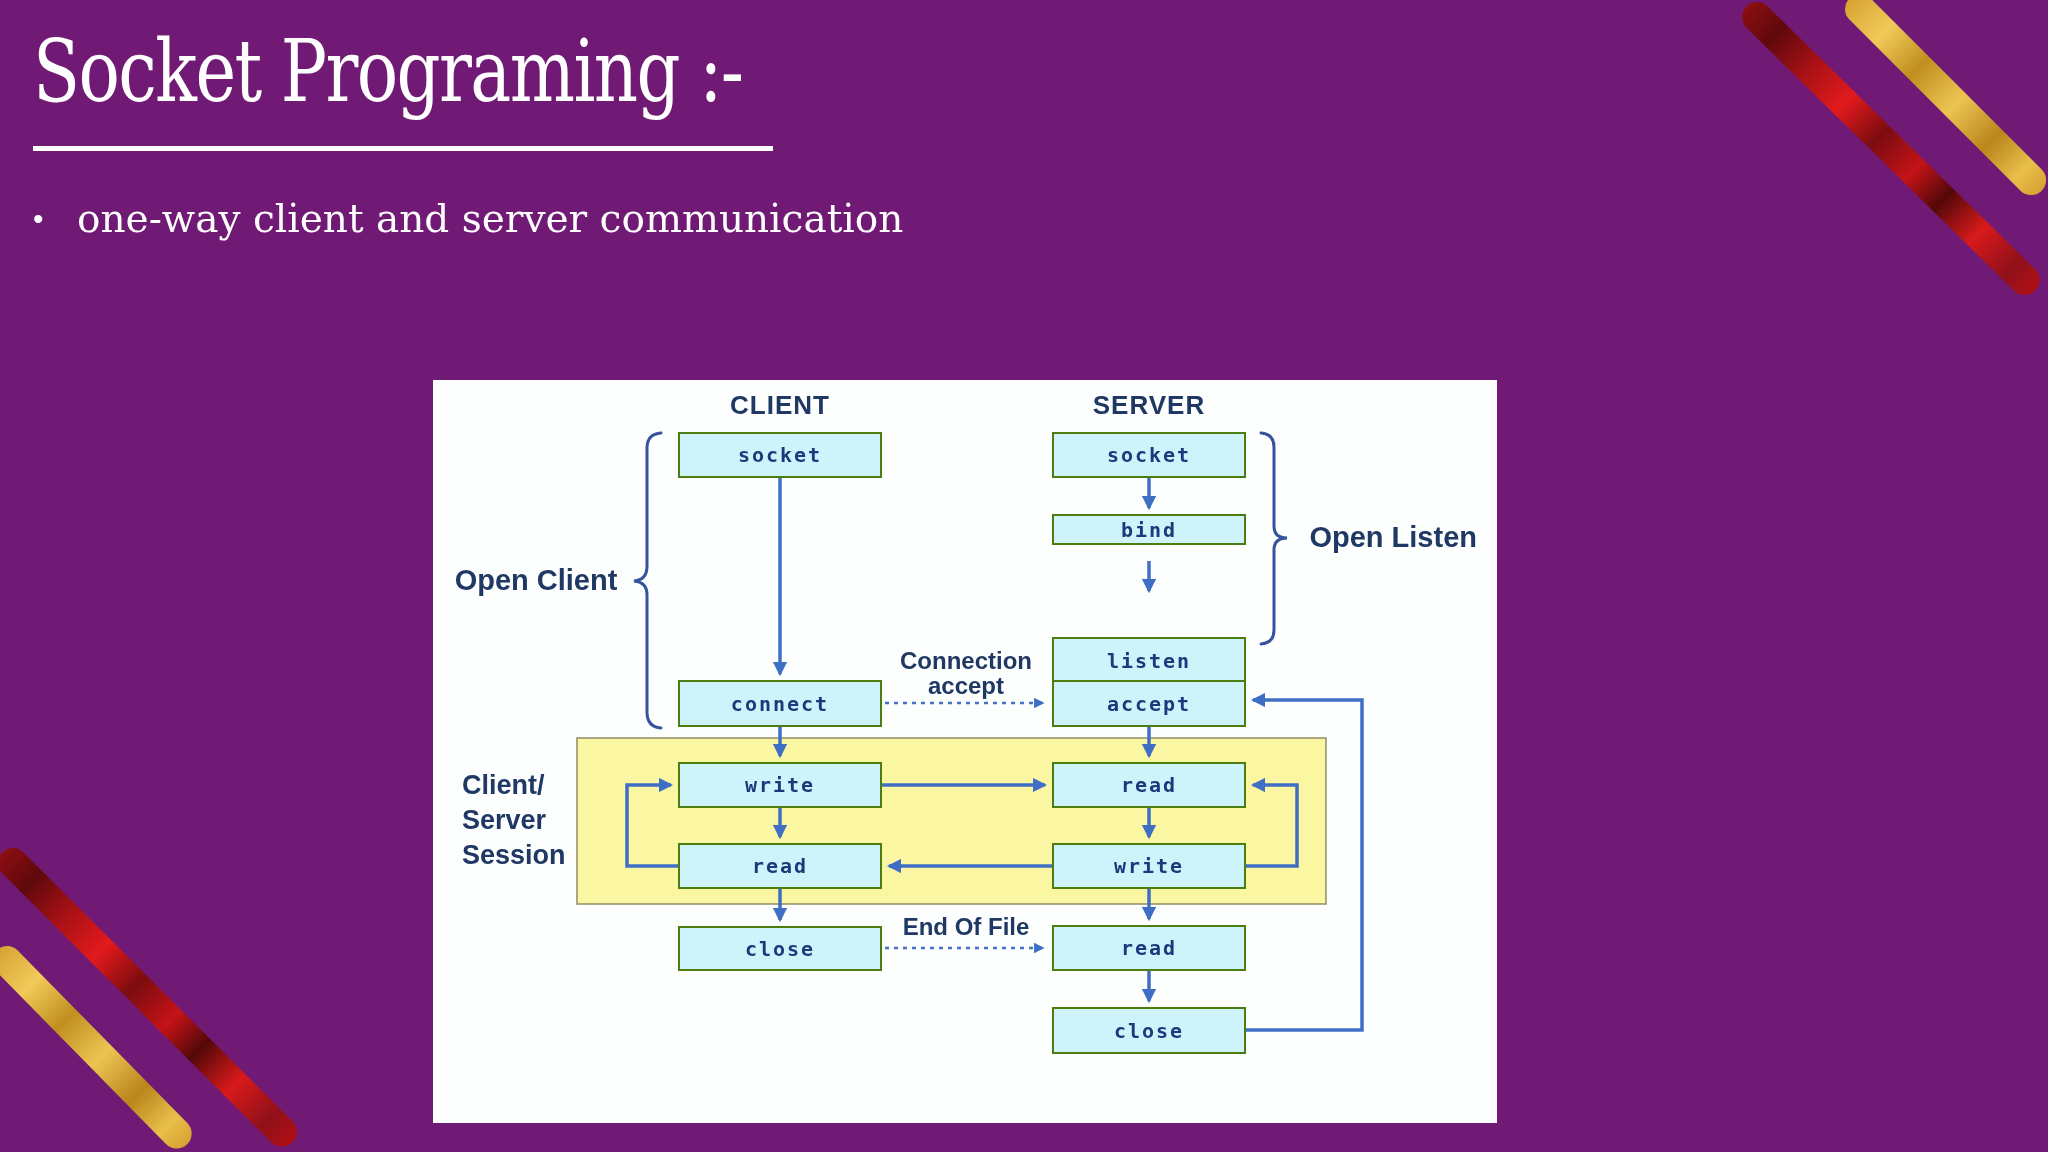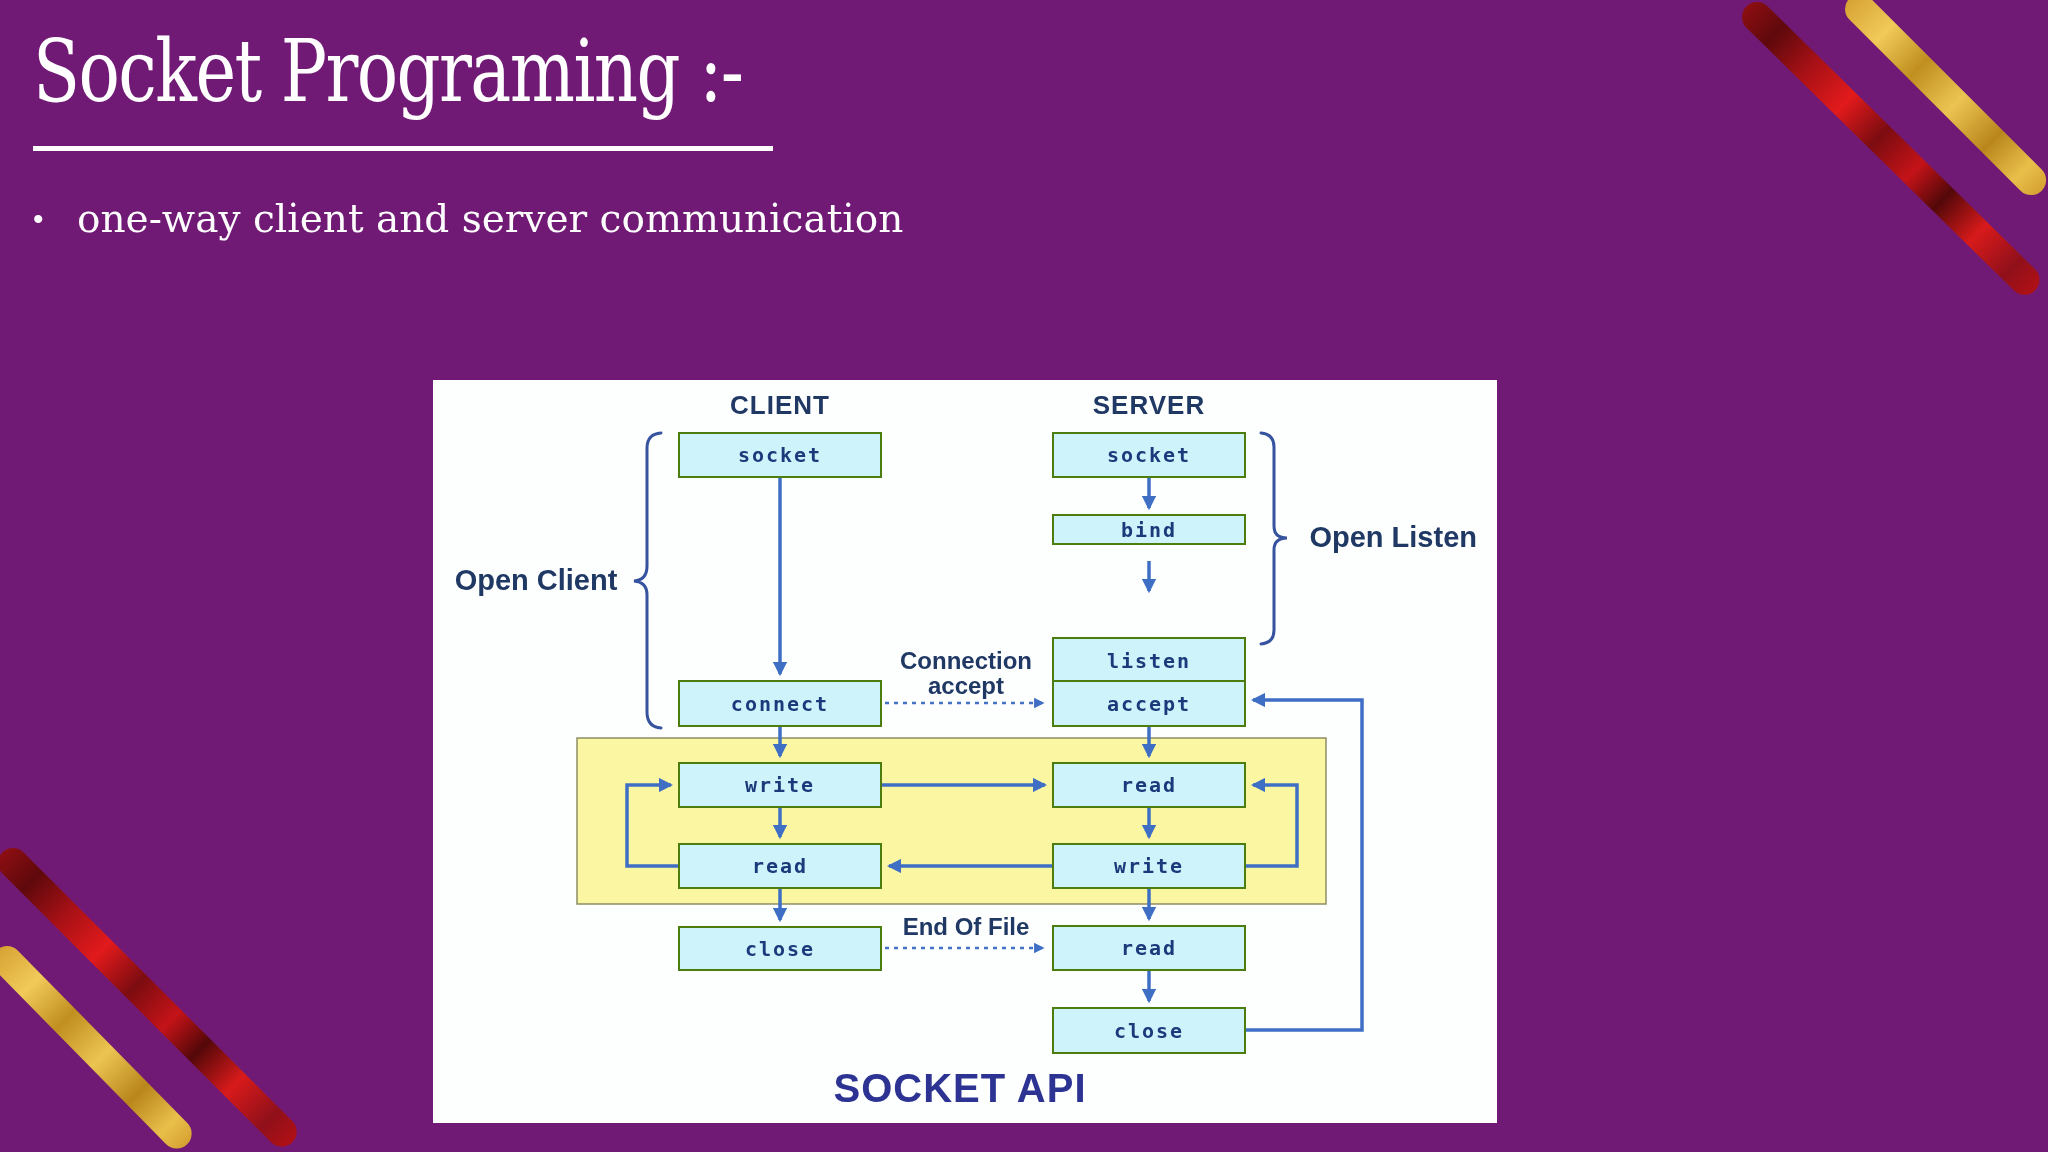--- a/index.html
+++ b/index.html
@@ -141,21 +141,25 @@
     <div class="fbox b-s-bind">bind</div>
     <div class="fbox b-s-listen">listen</div>
     <div class="fbox b-s-accept">accept</div>
     <div class="fbox b-s-read1">read</div>
     <div class="fbox b-s-write">write</div>
     <div class="fbox b-s-read2">read</div>
     <div class="fbox b-s-close">close</div>
 
     <div class="dlabel lbl-open-client">Open Client</div>
     <div class="dlabel lbl-open-listen">Open Listen</div>
+    <div class="dlabel lbl-session">
+      <span>Client/</span>
+      <span>Server</span>
+      <span>Session</span>
+    </div>
     <div class="dlabel lbl-conn">
       <span>Connection</span><br>
       <span>accept</span>
     </div>
     <div class="dlabel lbl-eof">End Of File</div>
-    <div class="dlabel lbl-caption">SOCKET API</div>
   </div>
 
 </div>
 
 </body></html>

